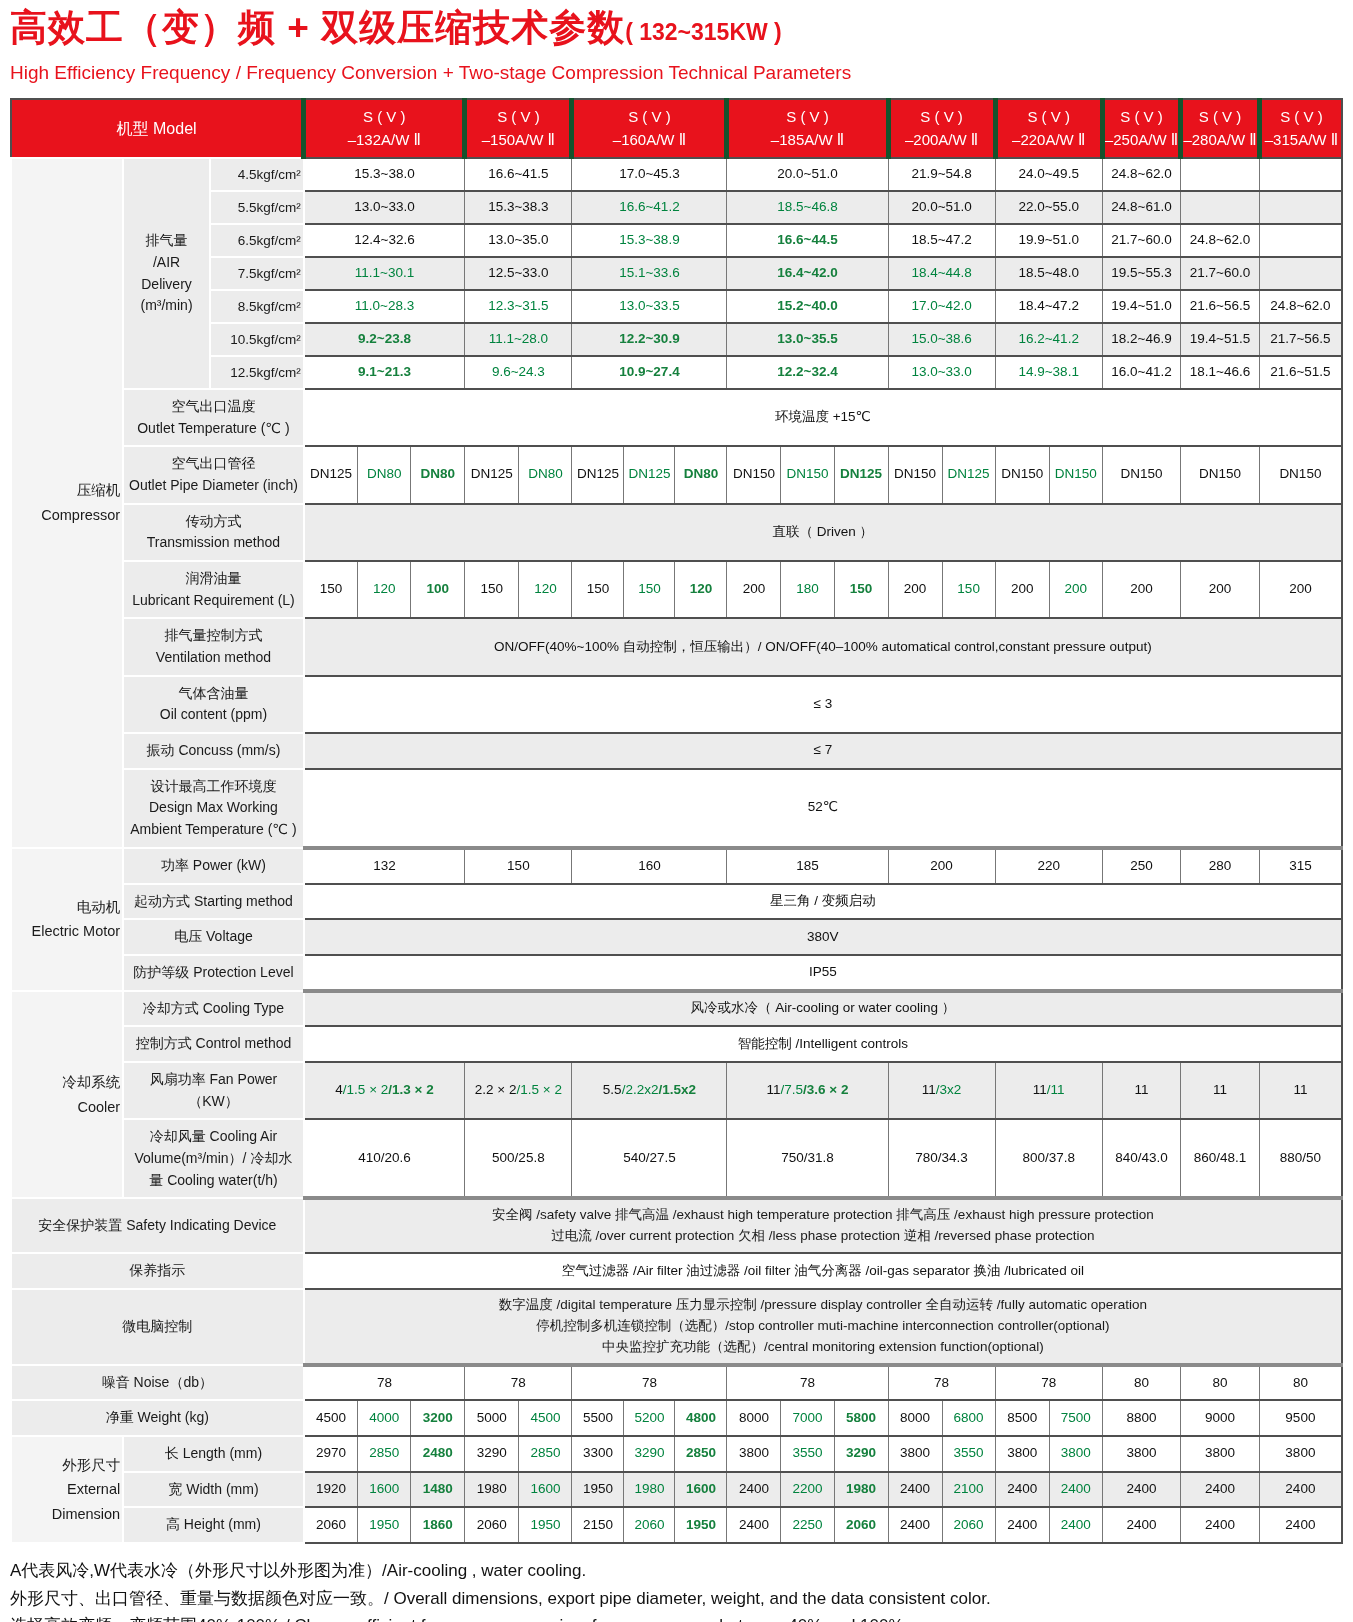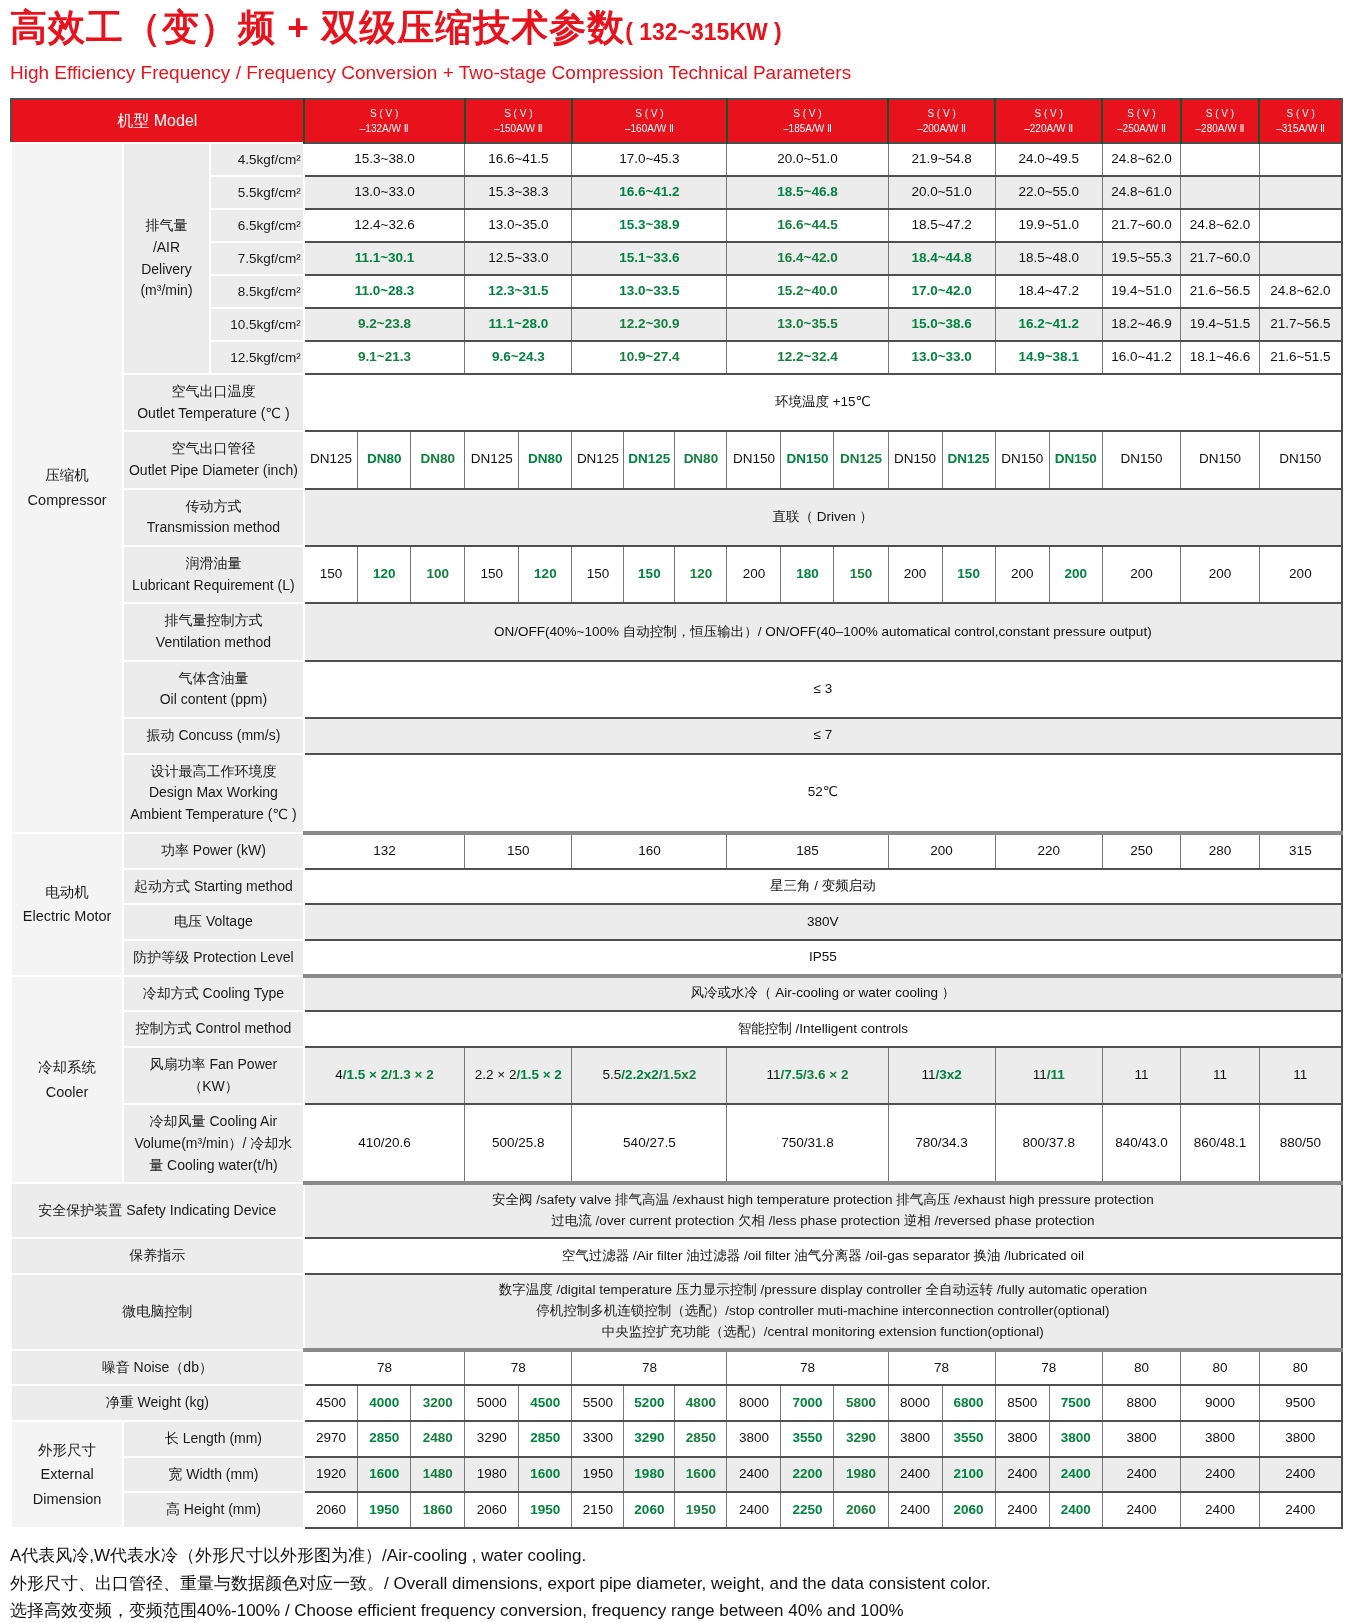--- a/index.html
+++ b/index.html
@@ -4,30 +4,30 @@
 <style>
   *{box-sizing:border-box}
   html,body{margin:0;padding:0;background:#fff}
   body{width:1353px;font-family:"Liberation Sans","DejaVu Sans",sans-serif;color:#1a1a1a}
   .page{padding:6px 10px 26px 10px}
   .title-zh{color:#e8121c;font-size:37px;font-weight:700;line-height:1.2;letter-spacing:1px}
   .title-range{font-size:23px;font-weight:700;letter-spacing:0}
   .title-en{color:#e8121c;font-size:19px;margin-top:12px;font-weight:400}
   table{border-collapse:collapse;table-layout:fixed;width:1333px;margin-top:14px;border:2px solid #4f4f4f}
   th,td{overflow:hidden}
-  .head-row th{background:#e8121c;color:#fff;font-weight:400;font-size:10px;line-height:1.5;padding:6px 0;border-left:2px solid #14532d;text-align:center;white-space:nowrap}
+  .head-row th{background:#e8121c;color:#fff;font-weight:400;font-size:15px;line-height:1.5;padding:6px 0;border-left:5px solid #14532d;text-align:center;white-space:nowrap}
   .head-row th:first-child{border-left:none;font-size:16px}
-  .group-cell{background:#f4f4f4;border:2px solid #fff;text-align:center;font-size:14.5px;line-height:1.7;vertical-align:middle;padding:4px 2px}
+  .group-cell{background:#f4f4f4;border:2px solid #fff;text-align:right;font-size:14.5px;line-height:1.7;vertical-align:middle;padding:4px 2px}
   .label-cell{background:#ececec;border:2px solid #fff;text-align:center;font-size:14px;line-height:1.55;vertical-align:middle;padding:6px 2px}
   .sublabel-cell{background:#ececec;border:2px solid #fff;text-align:right;font-size:13.5px;vertical-align:middle;padding:4px 2px;white-space:nowrap}
   .data-cell{background:#fff;border-left:1px solid #777;border-top:2px solid #4f4f4f;border-bottom:2px solid #4f4f4f;text-align:center;font-size:13.5px;vertical-align:middle;padding:5px 1px;white-space:nowrap;line-height:1.55}
   tr.shade .data-cell{background:#ececec}
   tr.sep .data-cell{border-top:4px solid #8a8a8a}
   .c-k{color:#111;font-weight:400}
-  .c-g{color:#00833e;font-weight:700}
+  .c-g{color:#00833e;font-weight:400}
   .c-b{color:#15803d;font-weight:700}
   .notes{margin-top:14px;font-size:17px;line-height:1.5;color:#111}
   .notes div{margin-top:2px}
 </style>
 </head>
 <body>
 
 <div class="page">
   <div class="title-zh">
     <span>高效工（变）频 + 双级压缩技术参数</span><span class="title-range">( 132~315KW )</span>

